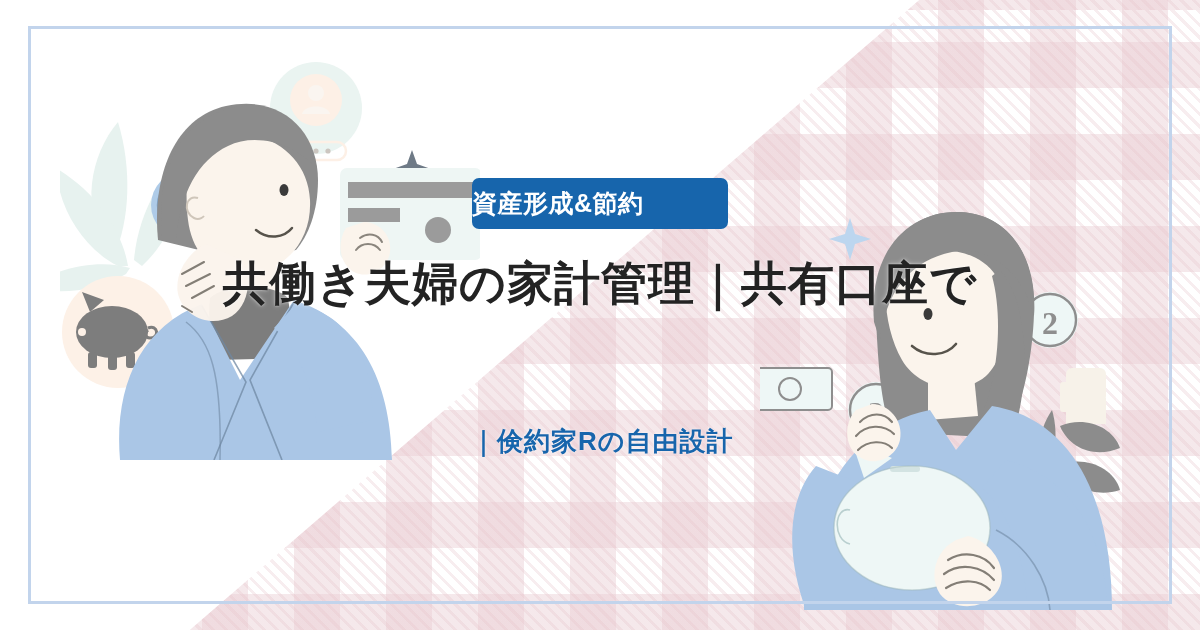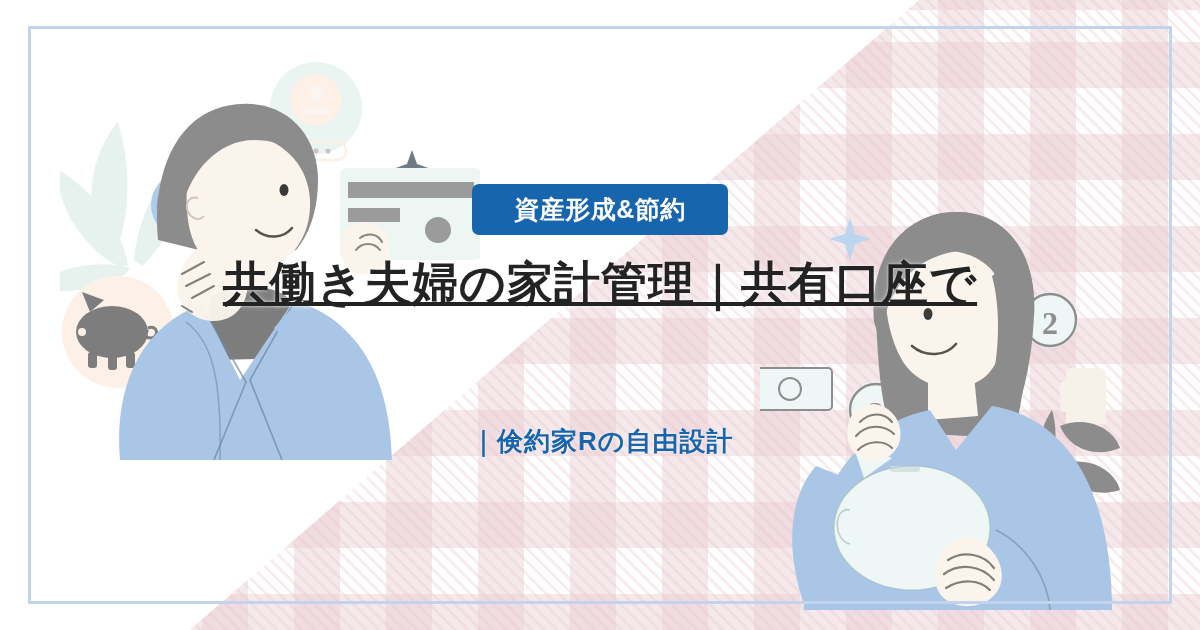--- a/index.html
+++ b/index.html
@@ -50,25 +50,25 @@
   }
 
   
   .illo { position:absolute; }
 
   
   #illo-left { left:60px; top:60px; width:420px; height:400px; }
   #illo-right { left:760px; top:210px; width:400px; height:400px; }
   .badge {
     position:absolute;
-    left:472px; top:184px;
+    left:472px; top:178px;
     width:256px; height:51px;
     background:#1765ac;
     border-radius:7px;
-    display:flex; align-items:center; justify-content:center;
+    display:flex; align-items:center; justify-content:flex-start;
     z-index:31;
   }
   .badge span {
     color:#ffffff;
     font-size:25px;
     font-weight:bold;
     letter-spacing:0.5px;
     line-height:1;
   }
   .title {
@@ -76,21 +76,21 @@
     left:0; right:0; top:253px;
     z-index:31;
     text-align:center;
     color:#232323;
     font-size:46px;
     font-weight:bold;
     line-height:1.32;
     letter-spacing:1px;
     text-shadow:0 0 2px rgba(255,255,255,0.55),0 0 5px rgba(255,255,255,0.45);
   }
-  .title .ln { display:block;text-decoration:underline; }
+  .title .ln { display:block; }
   .subtitle {
     position:absolute;
     left:4px; right:0; top:424px;
     z-index:31;
     text-align:center;
     color:#1765ac;
     font-size:26px;
     font-weight:bold;
     letter-spacing:1px;
     text-shadow:0 0 3px rgba(255,255,255,0.8);

